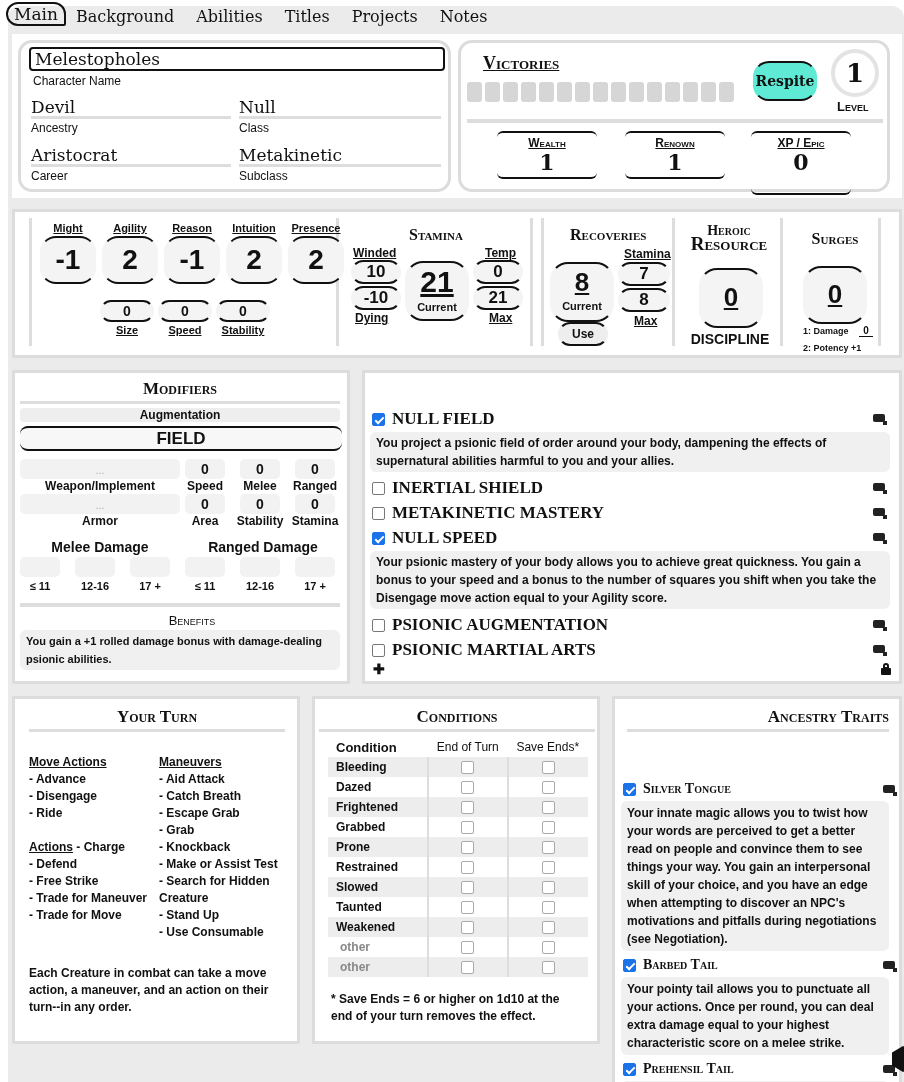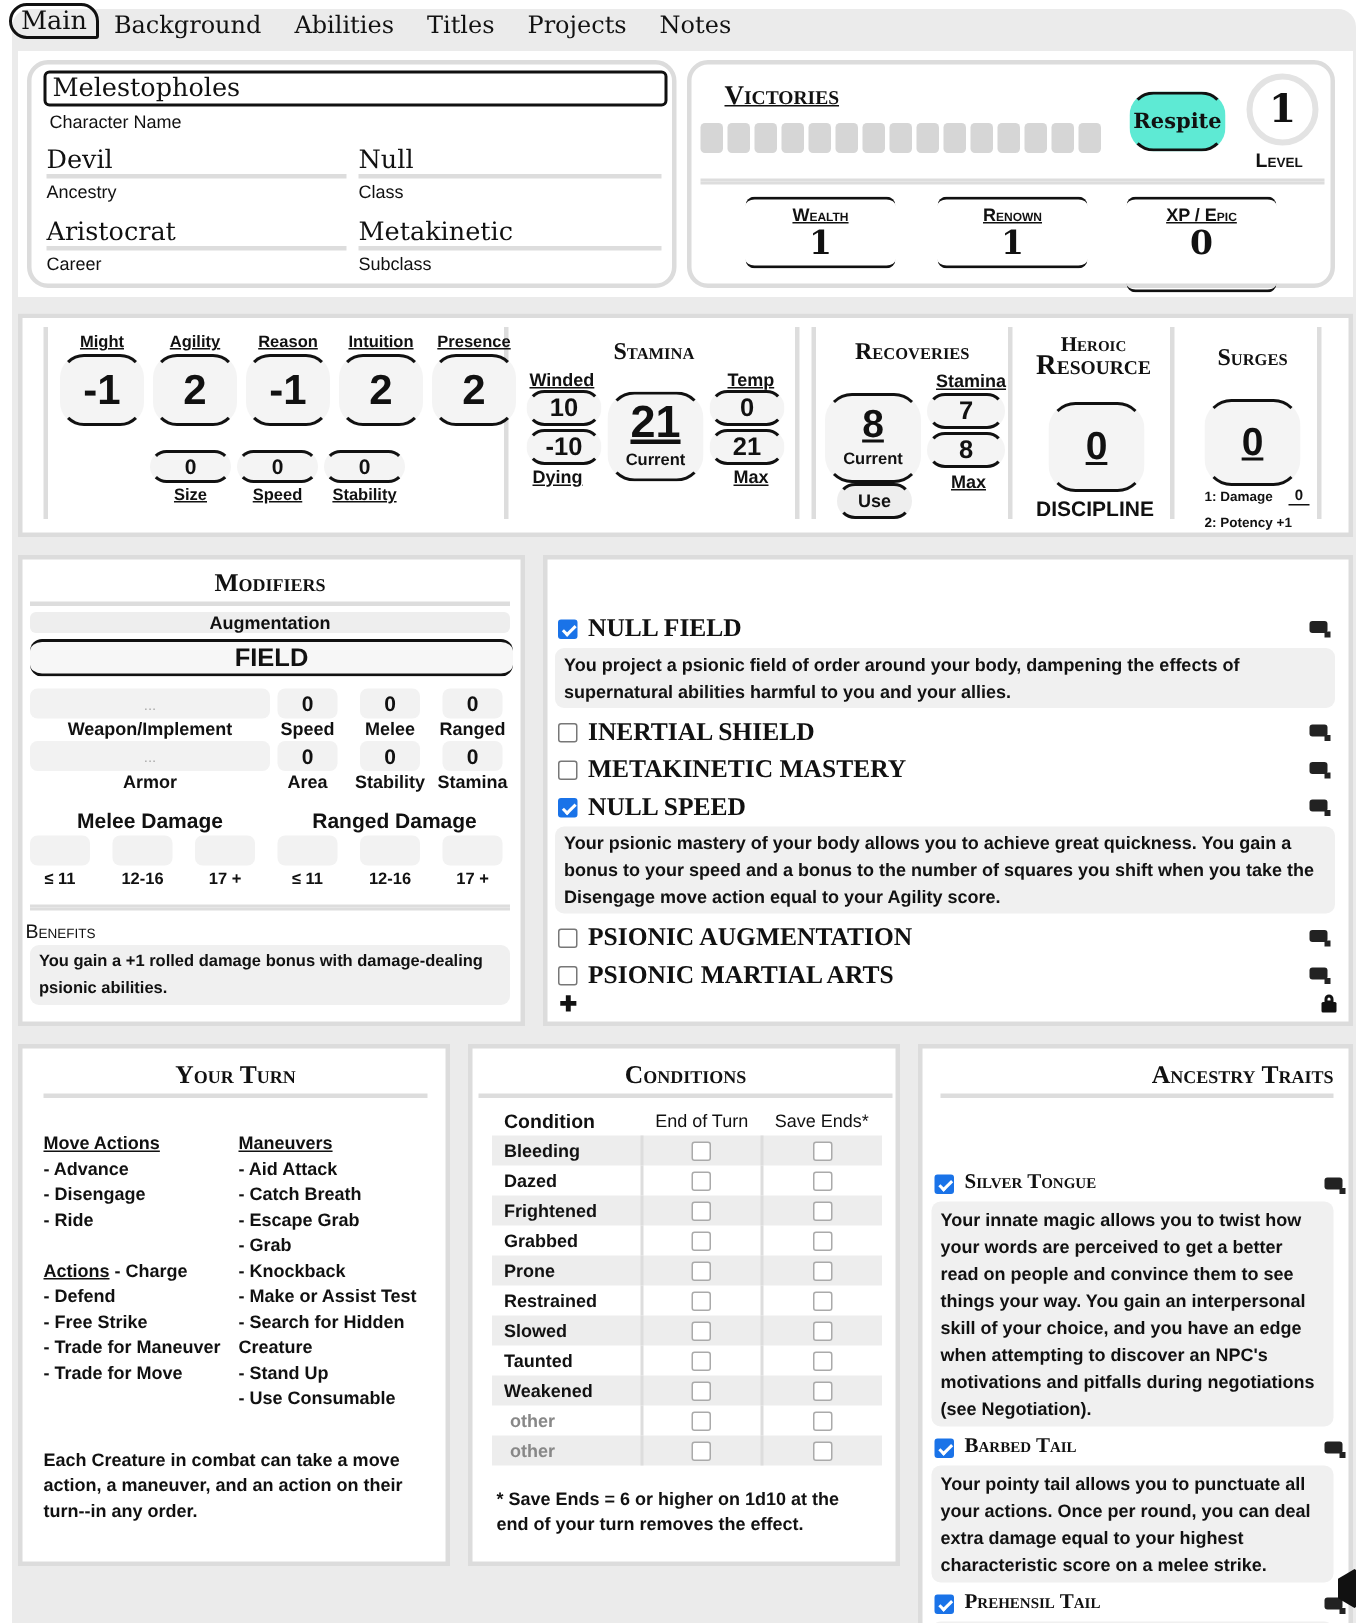--- a/index.html
+++ b/index.html
@@ -253,21 +253,21 @@
       <div style="width: 40px; text-align: center;">
         <div style="height: 20px; background: rgb(242, 242, 242); border-radius: 5px;"></div>
         <div style="font-size: 11px; font-weight: bold; margin-top: 3px;">12-16</div>
       </div>
       <div style="width: 40px; text-align: center;">
         <div style="height: 20px; background: rgb(242, 242, 242); border-radius: 5px;"></div>
         <div style="font-size: 11px; font-weight: bold; margin-top: 3px;">17 +</div>
       </div>
     </div>
   <div style="position:absolute;left:5px;top:230px;width:320px;height:4px;border-top:2px solid #ddd;border-bottom:2px solid #ddd;"></div>
-  <div class="sc" style="position:absolute;left:2px;top:240px;width:320px;font-family:'Liberation Sans',sans-serif;font-size:13px;font-weight:normal;">Benefits</div>
+  <div class="sc" style="position:absolute;left:17px;top:240px;width:320px;text-align:center;font-family:'Liberation Sans',sans-serif;font-size:13px;font-weight:normal;">Benefits</div>
   <div class="desc" style="position:absolute;left:5px;top:257px;width:320px;height:40px;font-size:11px;">You gain a +1 rolled damage bonus with damage-dealing psionic abilities.</div>
 </div>
 
 <div class="panel" style="left:362px;top:370px;width:540px;height:314px;">
   <div id="classfeat" style="position:absolute;left:5px;top:34px;width:520px;">
       <div style="position: relative; height: 25px;">
         <span class="cbx on" style="position: absolute; left: 2px; top: 6px;"></span>
         <span class="feat" style="position: absolute; left: 22px; top: 2px;">NULL FIELD</span>
         <span class="chat" style="top: 7px; left: 503px;"></span>
       </div>

